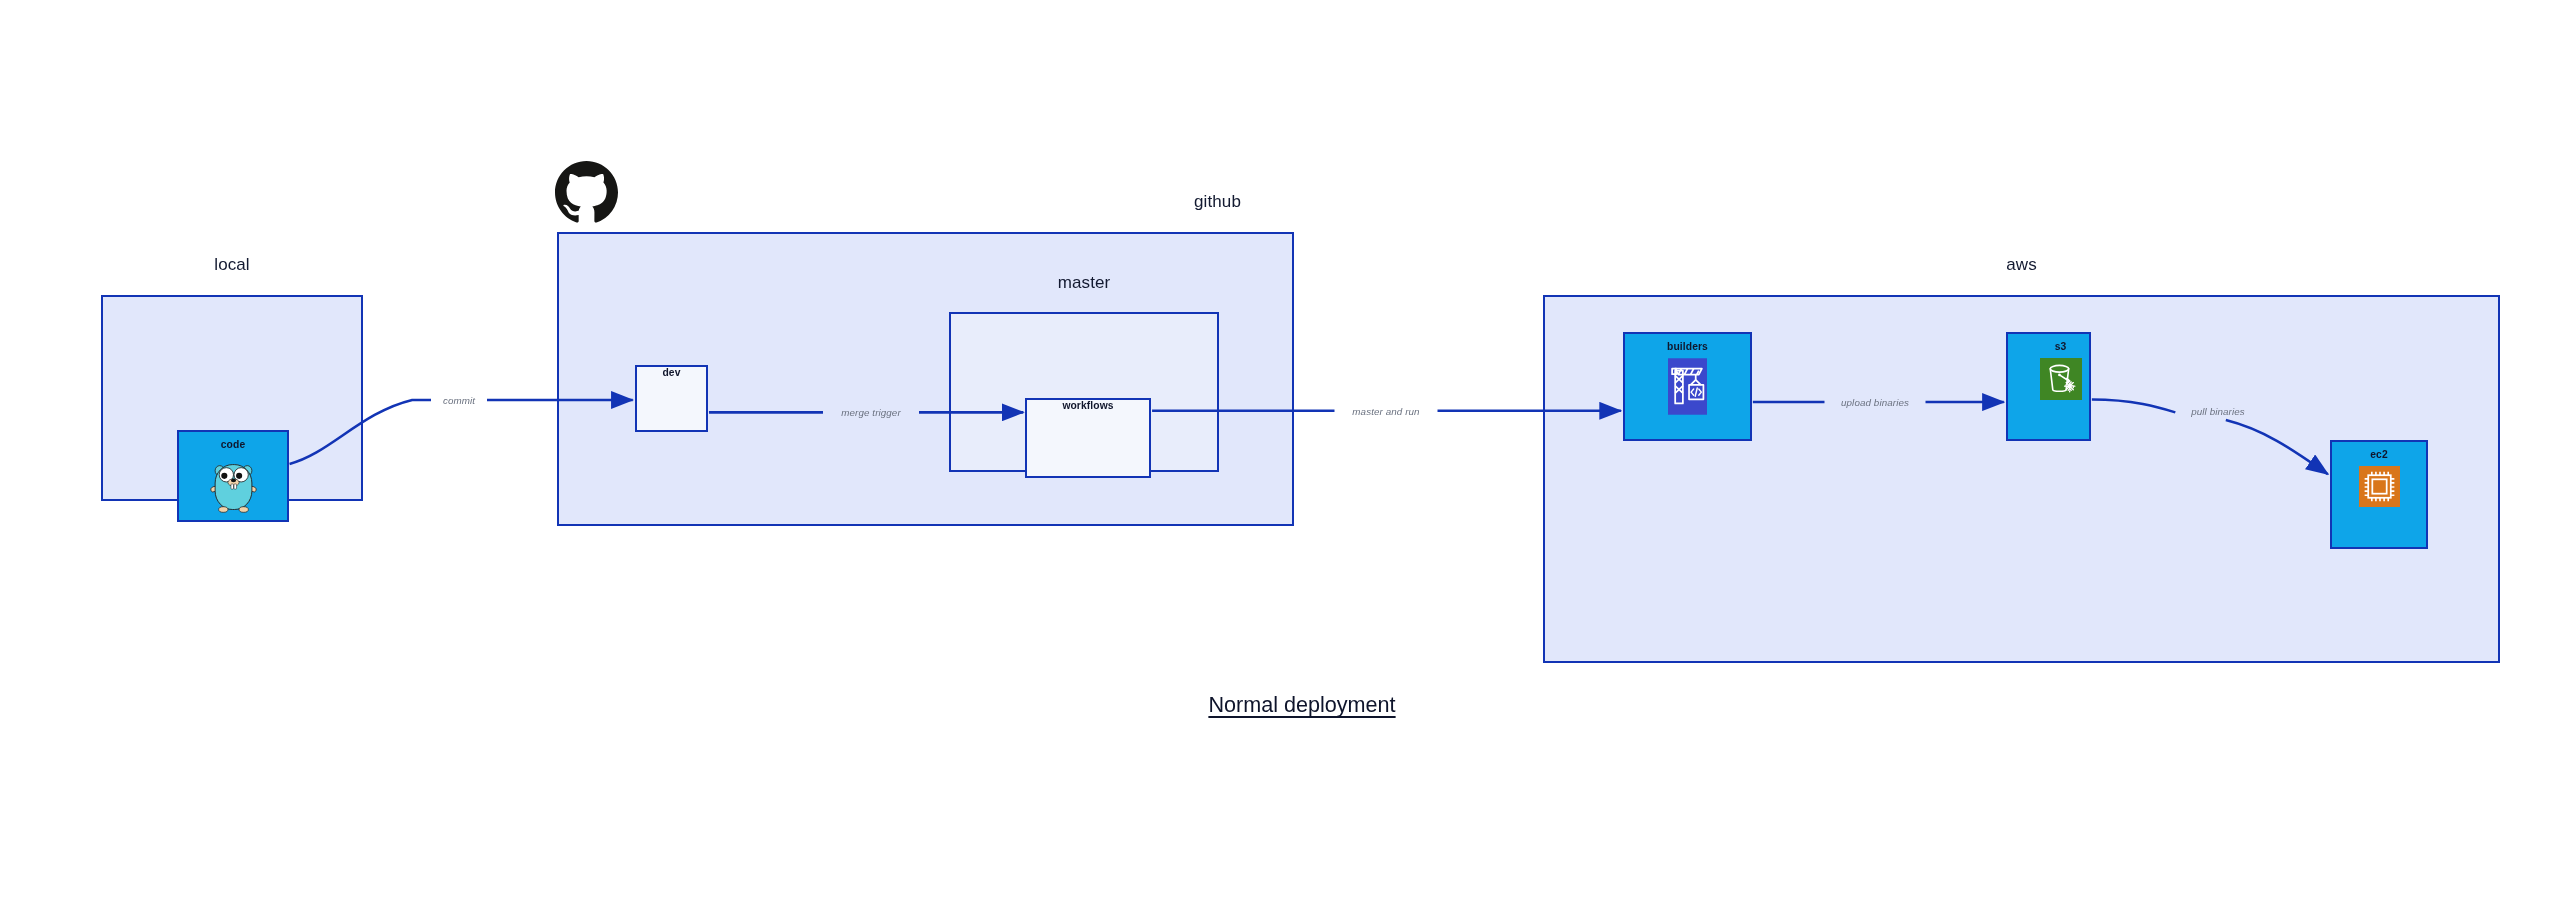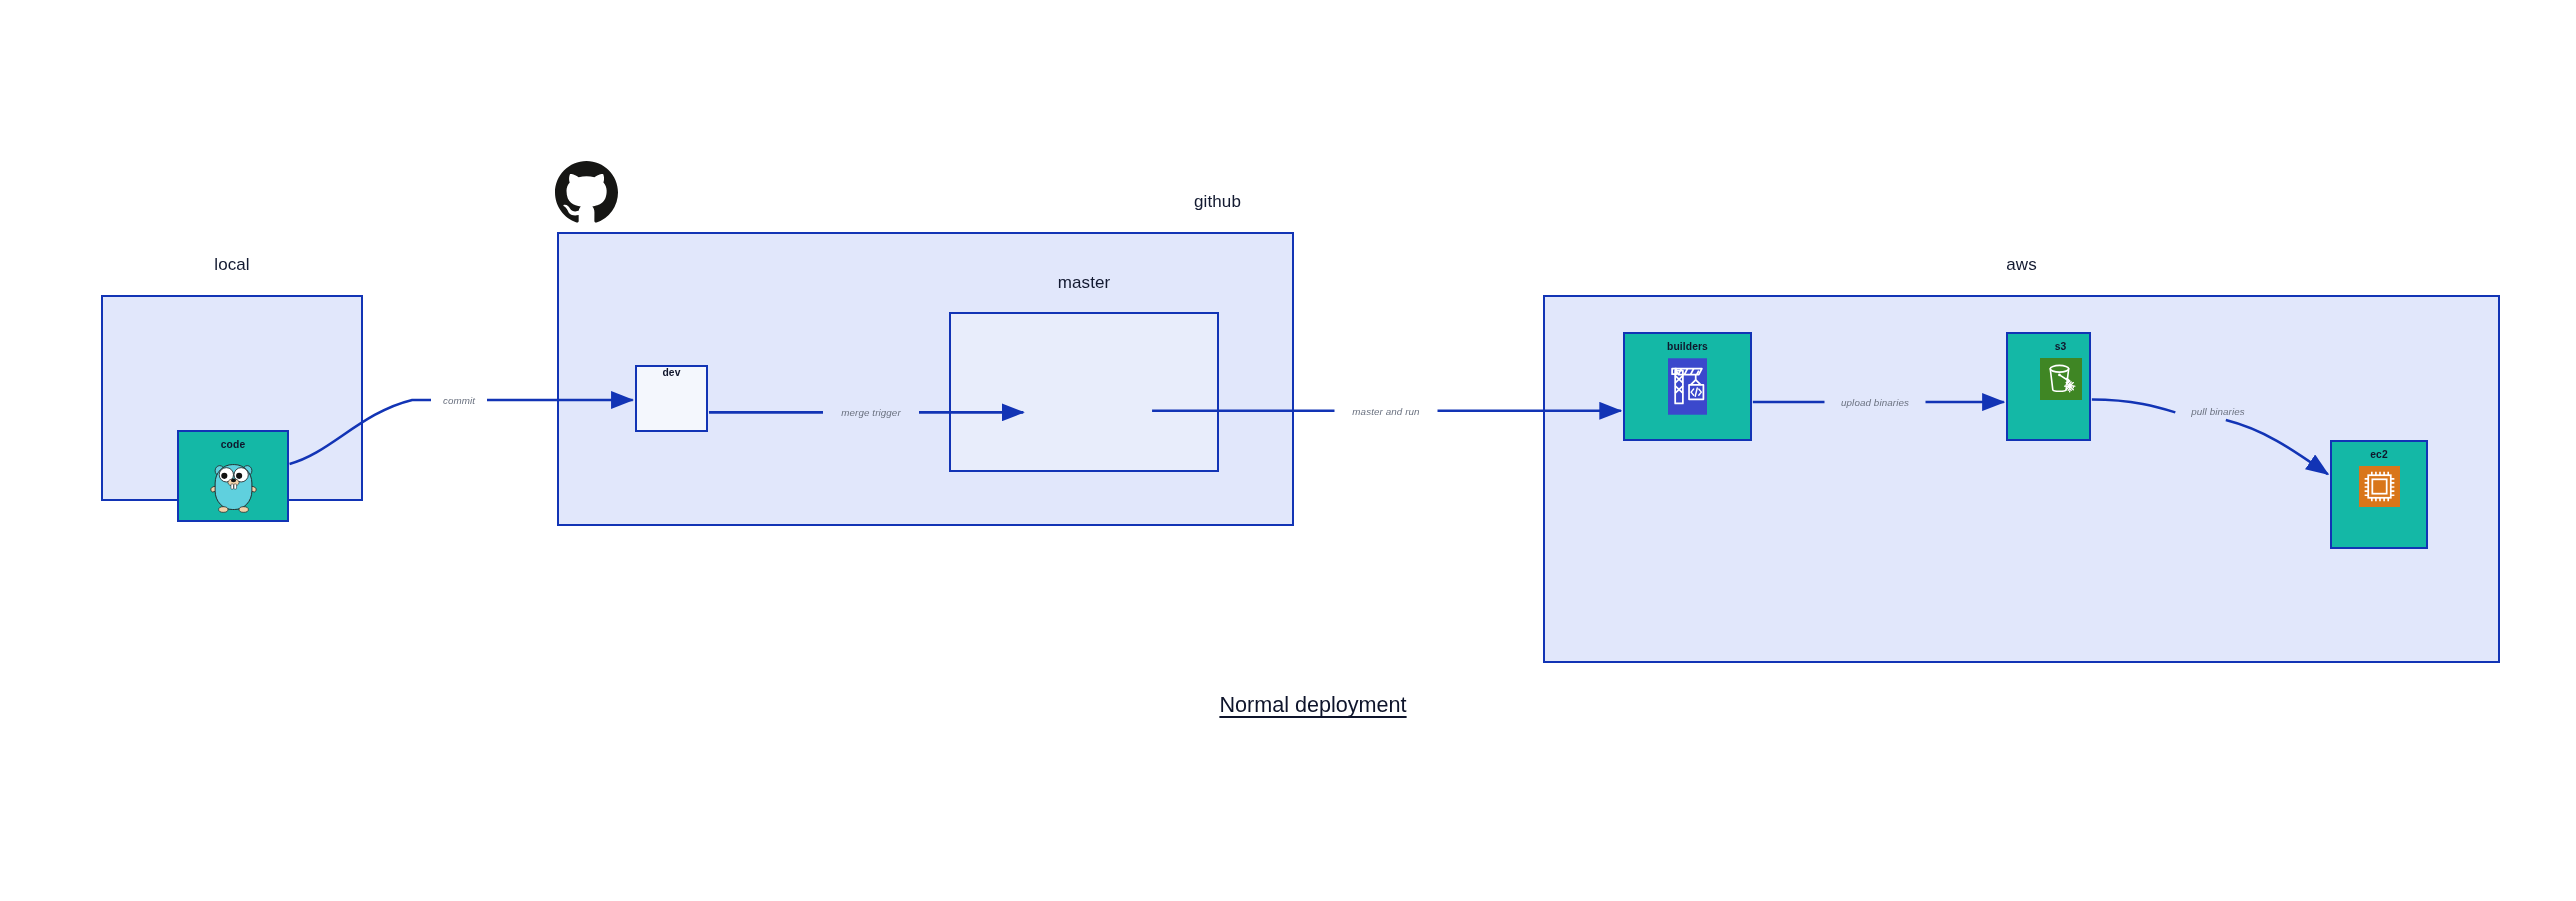--- a/index.html
+++ b/index.html
@@ -35,21 +35,21 @@
     font-size: 17px;
     font-weight: 400;
     white-space: nowrap;
     text-align: center;
     letter-spacing: 0.1px;
   }
 
   
   .node {
     position: absolute;
-    background: #14b8a6;
+    background: #0ea5e9;
     border: 2.6px solid #1234b5;
     box-sizing: border-box;
     display: flex;
     flex-direction: column;
     align-items: center;
   }
   .node.plain {
     background: #f4f7fd;
   }
   .node-label {
@@ -208,20 +208,23 @@
         <rect x="43" y="54" width="5" height="10" rx="1.4" fill="#fff" stroke="#222" stroke-width="1.1"></rect>
         <rect x="49" y="54" width="5" height="10" rx="1.4" fill="#fff" stroke="#222" stroke-width="1.1"></rect>
       </svg>
     </span>
   </div>
 
   <div class="node plain" style="left:635px; top:365px; width:73px; height:67px;">
     <span class="node-label">dev</span>
   </div>
 
+  <div class="node plain" style="left:1025px; top:398px; width:126px; height:80px;">
+    <span class="node-label">workflows</span>
+  </div>
 
   <div class="node with-icon" style="left:1623px; top:332px; width:129px; height:109px;">
     <span class="node-label">builders</span>
     <span class="node-icon">
       <svg width="39" height="57" viewBox="0 0 76 110">
         <rect x="0" y="0" width="76" height="110" fill="#3b48cc"></rect>
         <g fill="none" stroke="#ffffff" stroke-width="3.4" stroke-linejoin="round">
 
           <rect x="14" y="24" width="15" height="64"></rect>
           <path d="M14 34 L29 48 M29 34 L14 48 M14 54 L29 68 M29 54 L14 68"></path>
@@ -286,16 +289,16 @@
           <path d="M25 62 L25 69 M33 62 L33 69 M41 62 L41 69 M49 62 L49 69 M57 62 L57 69"></path>
 
           <path d="M18 25 L11 25 M18 33 L11 33 M18 41 L11 41 M18 49 L11 49 M18 57 L11 57"></path>
 
           <path d="M62 25 L69 25 M62 33 L69 33 M62 41 L69 41 M62 49 L69 49 M62 57 L69 57"></path>
         </g>
       </svg>
     </span>
   </div>
 
-  <div id="diagram-title" style="left:1302px; top:692px;margin-left:11px;">Normal deployment</div>
+  <div id="diagram-title" style="left:1302px; top:692px;">Normal deployment</div>
 
 </div>
 
 
 </body></html>

